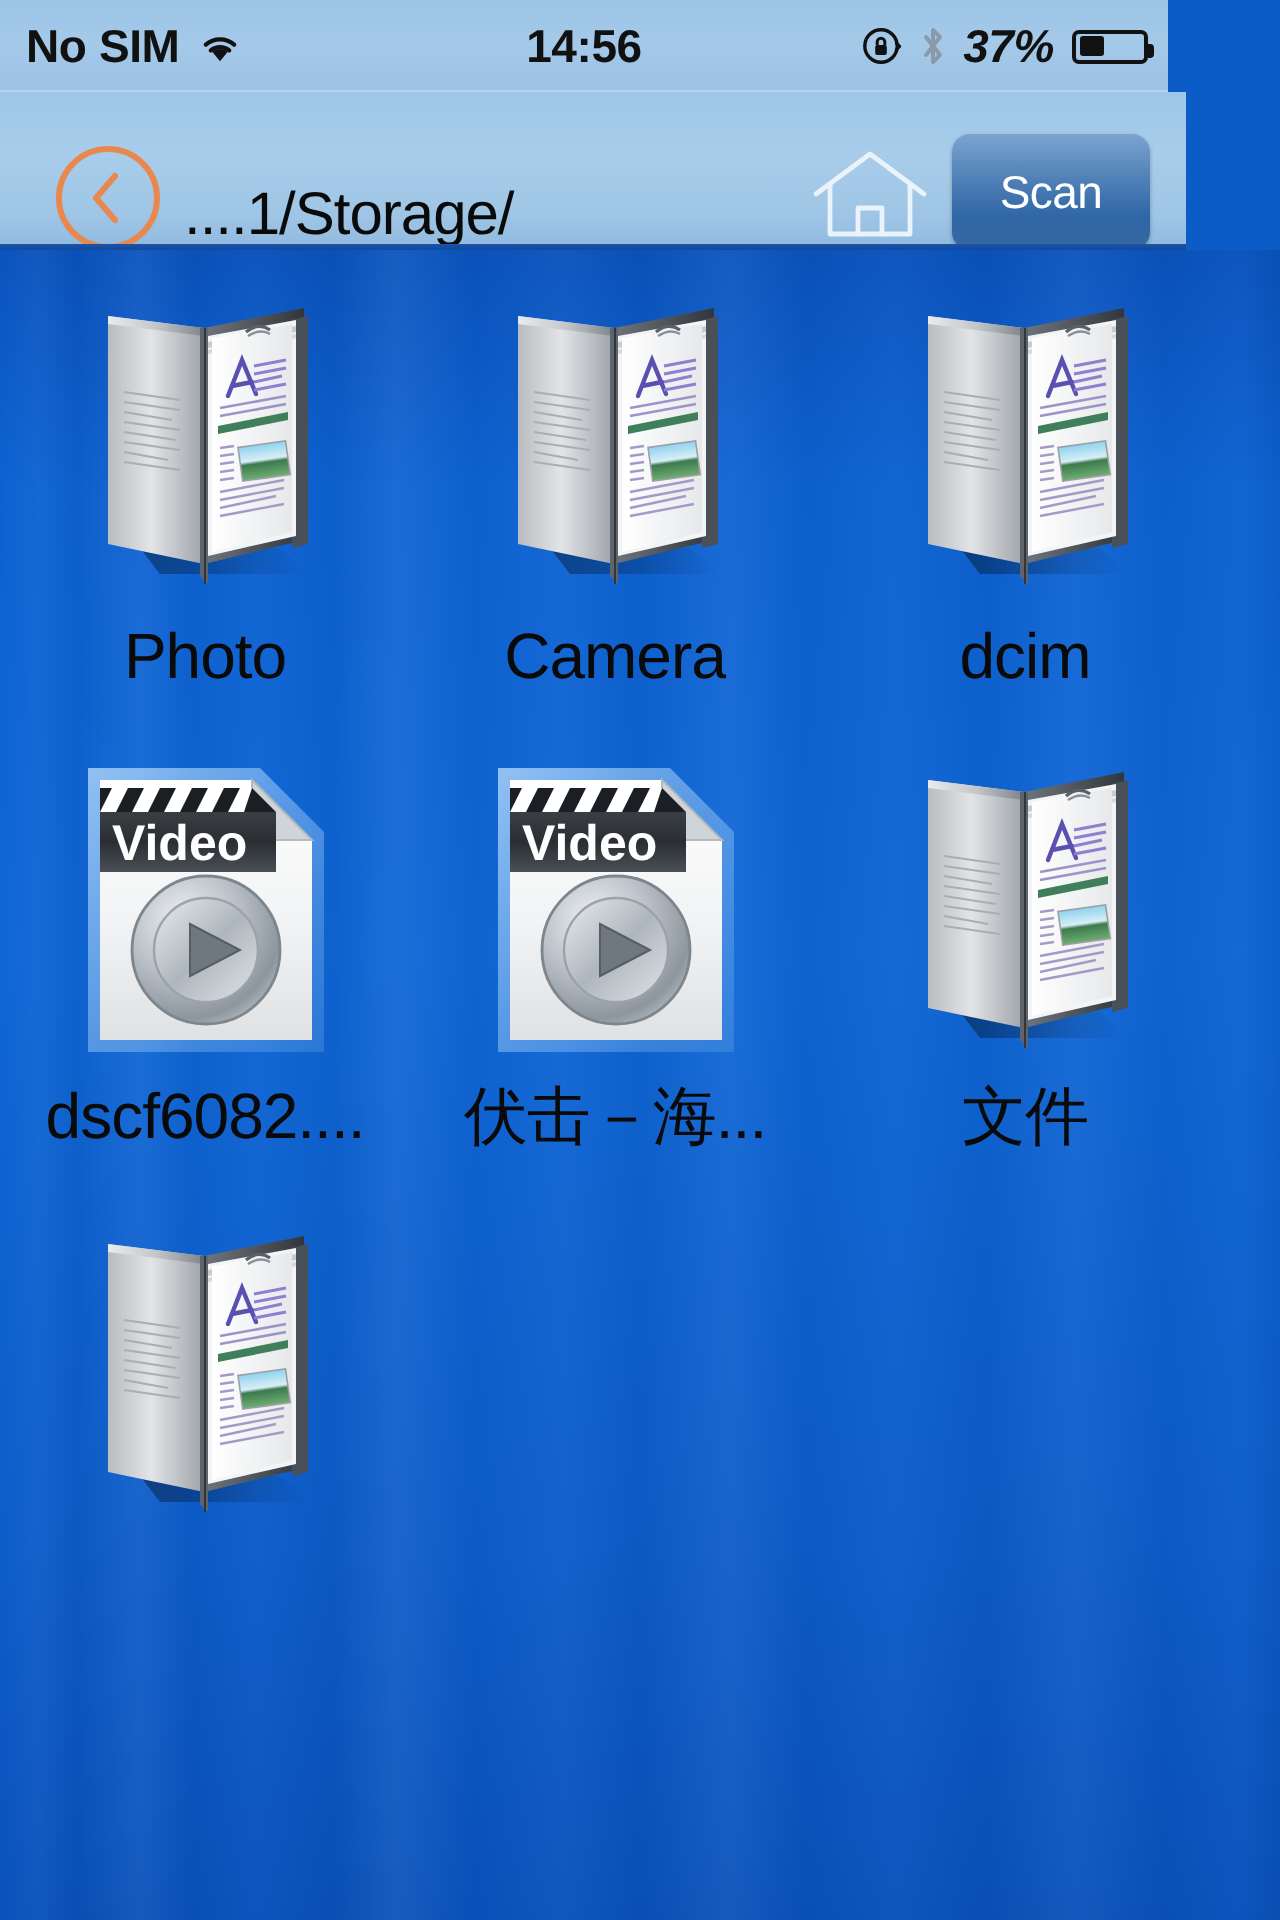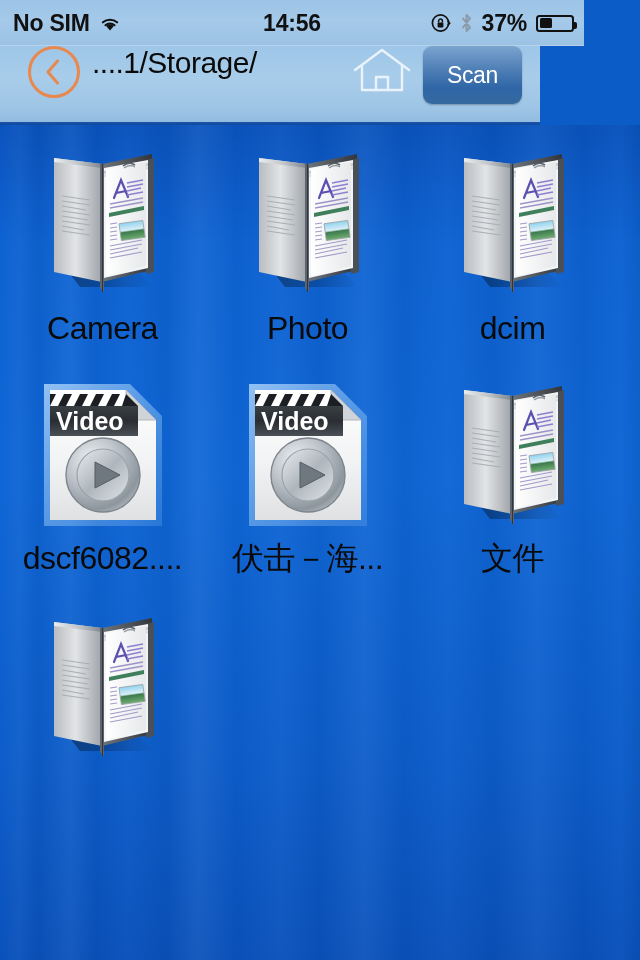--- a/index.html
+++ b/index.html
@@ -15,42 +15,42 @@
     background:linear-gradient(180deg,#9dc4e6 0%,#a4c9e9 45%,#9cc2e4 100%);
     display:flex; align-items:center;
     color:#111;
   }
   #status-bar::after{
     content:""; position:absolute; left:0; right:0; bottom:0; height:1px;
     background:rgba(255,255,255,.25);
   }
   .sb-left{ display:flex; align-items:center; gap:9px; padding-left:13px; }
   .sb-center{ position:absolute; left:0; right:0; text-align:center; pointer-events:none; }
-  .sb-right{ margin-left:auto; display:flex; align-items:center; gap:9px; padding-right:10px; }
+  .sb-right{ margin-left:auto; display:flex; align-items:center; gap:9px; padding-right:10px;font-style:italic; }
   .sb-text{ font-size:23px; font-weight:700; letter-spacing:-.2px; line-height:1; }
   .sb-time{ font-size:23px; font-weight:700; letter-spacing:-.2px; }
 
   .wifi-ico{ width:22px; height:17px; position:relative; }
   .rotlock-ico{ width:20px; height:20px; }
   .bt-ico{ width:13px; height:20px; }
   .batt{
     width:38px; height:17px; border:2px solid #111; border-radius:3.5px;
     position:relative; display:block;
   }
   .batt::after{
     content:""; position:absolute; right:-5px; top:5px;
     width:3px; height:7px; background:#111; border-radius:0 2px 2px 0;
   }
   .batt-fill{ position:absolute; left:1.5px; top:1.5px; bottom:1.5px; width:37%; background:#111; border-radius:1.5px; }
 
   
   #nav-bar{
-    position:relative; width:540px; height:79px;
+    position:relative; width:593px; height:79px;
     background:linear-gradient(180deg,#9ec6e8 0%,#a8cdea 40%,#9fc5e6 78%,#8fb9de 100%);
-    display:flex; align-items:flex-start;
+    display:flex; align-items:flex-end;
   }
   #nav-bar::after{
     content:""; position:absolute; left:0; right:0; bottom:0; height:3px;
     background:linear-gradient(180deg,#1a55a8,#0f49a0);
   }
   .back-btn{
     width:52px; height:52px; margin-left:28px; flex:0 0 auto;
     border:3px solid #e8884e; border-radius:50%;
     display:flex; align-items:center; justify-content:center;
   }
@@ -254,20 +254,118 @@
               <path d="M34 74 L60 78"></path>
               <path d="M34 79 L62 83"></path>
       <path d="M34 84 L56 88"></path>
               <path d="M34 89 L62 93"></path>
     </g>
 
     <path d="M72 22 L76 22 L76 150 L72 146 Z" fill="#5d646b"></path>
     <path d="M74 22 L75 22 L75 150 L74 150 Z" fill="#30363c"></path>
   </svg>
 </div>
+        <div class="lbl">Photo</div>
+      </div>
+      <div class="cell">
+        <div class="ico-wrap">
+  <svg viewBox="0 0 150 162" width="150" height="162">
+    <defs>
+      <linearGradient id="coverG" x1="0" y1="0" x2="1" y2="0">
+        <stop offset="0" stop-color="#b9bcc0"></stop>
+                <stop offset=".45" stop-color="#e2e4e6"></stop>
+        <stop offset="1" stop-color="#9ea3a9"></stop>
+      </linearGradient>
+      <linearGradient id="topG" x1="0" y1="0" x2="1" y2="0">
+        <stop offset="0" stop-color="#e9ebed"></stop>
+                <stop offset=".5" stop-color="#c3c7cb"></stop>
+        <stop offset="1" stop-color="#7d848b"></stop>
+      </linearGradient>
+      <linearGradient id="spineG" x1="0" y1="0" x2="1" y2="0">
+        <stop offset="0" stop-color="#6f757c"></stop>
+                <stop offset="1" stop-color="#31363c"></stop>
+      </linearGradient>
+      <linearGradient id="pageG" x1="0" y1="0" x2="1" y2="0">
+        <stop offset="0" stop-color="#ffffff"></stop>
+                <stop offset="1" stop-color="#e6e8ea"></stop>
+      </linearGradient>
+      <linearGradient id="photoG" x1="0" y1="0" x2="0" y2="1">
+        <stop offset="0" stop-color="#8fd3ef"></stop>
+                <stop offset=".45" stop-color="#d8eef6"></stop>
+        <stop offset=".55" stop-color="#3d7a4e"></stop>
+                <stop offset="1" stop-color="#6fae70"></stop>
+      </linearGradient>
+      <linearGradient id="shadG" x1="0" y1="0" x2="1" y2="0">
+        <stop offset="0" stop-color="rgba(0,0,0,.38)"></stop>
+                <stop offset="1" stop-color="rgba(0,0,0,0)"></stop>
+      </linearGradient>
+    </defs>
+
+    <path d="M42 132 L112 132 L126 145 L52 145 Z" fill="url(#shadG)"></path>
+
+    <path d="M74 22 L124 12 L124 128 L74 140 Z" fill="url(#spineG)"></path>
+    <path d="M118 18 L126 16 L126 130 L118 132 Z" fill="#4a5057"></path>
+
+    <path d="M76 26 L120 18 L120 126 L76 136 Z" fill="#f3f4f5"></path>
+    <path d="M76 29 L120 21 L120 24 L76 32 Z" fill="#c8ccd0"></path>
+    <path d="M76 33 L120 25 L120 27 L76 35 Z" fill="#d5d9dc"></path>
+
+    <path d="M78 27 L118 20 L118 124 L78 134 Z" fill="url(#pageG)"></path>
+
+    <path d="M95 24 q6 -5 12 -1" fill="none" stroke="#5a6068" stroke-width="1.6"></path>
+    <path d="M96 26 q6 -4 11 -1" fill="none" stroke="#8a9098" stroke-width="1.2"></path>
+
+    <path d="M86 56 L93 38 L100 55 M88 51 L98 49" fill="none" stroke="#5b4fb0" stroke-width="2.2" stroke-linecap="round"></path>
+
+    <g stroke="#8f7fd0" stroke-width="1.5">
+      <path d="M99 41 L115 38"></path>
+              <path d="M99 45 L115 42"></path>
+              <path d="M99 49 L113 46"></path>
+      <path d="M99 53 L115 50"></path>
+    </g>
+    <g stroke="#9d93c9" stroke-width="1.3">
+      <path d="M82 62 L115 56"></path>
+              <path d="M82 66 L115 60"></path>
+    </g>
+
+    <path d="M81 71 L116 64 L116 68 L81 75 Z" fill="#3f7f5b"></path>
+
+    <rect x="92" y="80" width="24" height="17" fill="url(#photoG)" transform="rotate(-8 104 88)"></rect>
+    <rect x="92" y="80" width="24" height="17" fill="none" stroke="#9aa0a6" stroke-width=".8" transform="rotate(-8 104 88)"></rect>
+
+    <g stroke="#a39ac9" stroke-width="1.2">
+      <path d="M82 82 L89 81"></path>
+              <path d="M82 86 L89 85"></path>
+              <path d="M82 90 L89 89"></path>
+      <path d="M82 94 L89 93"></path>
+              <path d="M82 98 L89 97"></path>
+      <path d="M82 104 L114 98"></path>
+              <path d="M82 108 L114 102"></path>
+              <path d="M82 112 L110 106"></path>
+      <path d="M82 116 L114 110"></path>
+    </g>
+
+    <path d="M26 16 L74 22 L74 140 L26 130 Z" fill="url(#coverG)"></path>
+    <path d="M26 16 L74 22 L74 26 L26 20 Z" fill="url(#topG)"></path>
+
+    <g stroke="#a9aeb3" stroke-width="1.1">
+      <path d="M34 54 L62 58"></path>
+              <path d="M34 59 L62 63"></path>
+              <path d="M34 64 L58 68"></path>
+      <path d="M34 69 L62 73"></path>
+              <path d="M34 74 L60 78"></path>
+              <path d="M34 79 L62 83"></path>
+      <path d="M34 84 L56 88"></path>
+              <path d="M34 89 L62 93"></path>
+    </g>
+
+    <path d="M72 22 L76 22 L76 150 L72 146 Z" fill="#5d646b"></path>
+    <path d="M74 22 L75 22 L75 150 L74 150 Z" fill="#30363c"></path>
+  </svg>
+</div>
         <div class="lbl">Camera</div>
       </div>
       <div class="cell">
         <div class="ico-wrap">
   <svg viewBox="0 0 150 162" width="150" height="162">
     <defs>
       <linearGradient id="coverG" x1="0" y1="0" x2="1" y2="0">
         <stop offset="0" stop-color="#b9bcc0"></stop>
                 <stop offset=".45" stop-color="#e2e4e6"></stop>
         <stop offset="1" stop-color="#9ea3a9"></stop>
@@ -352,23 +450,143 @@
               <path d="M34 74 L60 78"></path>
               <path d="M34 79 L62 83"></path>
       <path d="M34 84 L56 88"></path>
               <path d="M34 89 L62 93"></path>
     </g>
 
     <path d="M72 22 L76 22 L76 150 L72 146 Z" fill="#5d646b"></path>
     <path d="M74 22 L75 22 L75 150 L74 150 Z" fill="#30363c"></path>
   </svg>
 </div>
-        <div class="lbl">Photo</div>
+        <div class="lbl">dcim</div>
       </div>
-      <div class="cell">
+      <div class="cell row2">
+        <div class="ico-wrap">
+  <svg viewBox="0 0 130 150" width="130" height="150">
+    <defs>
+      <linearGradient id="paperG" x1="0" y1="0" x2="0" y2="1">
+        <stop offset="0" stop-color="#ffffff"></stop>
+                <stop offset=".55" stop-color="#f2f3f4"></stop>
+        <stop offset="1" stop-color="#dfe1e3"></stop>
+      </linearGradient>
+      <linearGradient id="bandG" x1="0" y1="0" x2="0" y2="1">
+        <stop offset="0" stop-color="#3a3f44"></stop>
+                <stop offset=".5" stop-color="#2a2e33"></stop>
+        <stop offset="1" stop-color="#4a5056"></stop>
+      </linearGradient>
+      <radialGradient id="discG" cx=".35" cy=".3" r=".85">
+        <stop offset="0" stop-color="#f0f2f4"></stop>
+                <stop offset=".45" stop-color="#b8bfc6"></stop>
+        <stop offset=".78" stop-color="#8d959d"></stop>
+                <stop offset="1" stop-color="#c9d0d6"></stop>
+      </radialGradient>
+      <linearGradient id="innerG" x1="0" y1="0" x2="1" y2="1">
+        <stop offset="0" stop-color="#e9ecef"></stop>
+                <stop offset=".5" stop-color="#aeb6bd"></stop>
+        <stop offset="1" stop-color="#dfe4e8"></stop>
+      </linearGradient>
+      <linearGradient id="glowG" x1="0" y1="0" x2="1" y2="1">
+        <stop offset="0" stop-color="rgba(190,225,255,.75)"></stop>
+                <stop offset="1" stop-color="rgba(120,180,240,.25)"></stop>
+      </linearGradient>
+    </defs>
+
+    <path d="M6 4 L92 4 L124 36 L124 146 L6 146 Z" fill="url(#glowG)" rx="4"></path>
+
+    <path d="M12 10 L88 10 L118 40 L118 140 L12 140 Z" fill="url(#paperG)"></path>
+
+    <path d="M88 10 L118 40 L88 40 Z" fill="#cfd4d8"></path>
+    <path d="M88 10 L118 40 L88 40 Z" fill="none" stroke="#b3b9be" stroke-width="1"></path>
+
+    <path d="M12 14 L88 14 L100 26 L12 26 Z" fill="#1b1f23"></path>
+    <g fill="#ffffff">
+      <path d="M18 14 L26 14 L20 26 L12 26 Z"></path>
+      <path d="M34 14 L42 14 L36 26 L28 26 Z"></path>
+      <path d="M50 14 L58 14 L52 26 L44 26 Z"></path>
+      <path d="M66 14 L74 14 L68 26 L60 26 Z"></path>
+      <path d="M82 14 L88 14 L84 26 L76 26 Z"></path>
+    </g>
+
+    <path d="M12 26 L100 26 L100 56 L12 56 Z" fill="url(#bandG)"></path>
+    <text x="18" y="50" font-family="Liberation Sans, sans-serif" font-size="25" font-weight="700" fill="#ffffff">Video</text>
+
+    <circle cx="65" cy="95" r="37" fill="url(#discG)"></circle>
+    <circle cx="65" cy="95" r="37" fill="none" stroke="#7d858d" stroke-width="1.4"></circle>
+    <circle cx="65" cy="95" r="26" fill="url(#innerG)"></circle>
+    <circle cx="65" cy="95" r="26" fill="none" stroke="#9aa2aa" stroke-width="1.2"></circle>
+    <path d="M57 82 L82 95 L57 108 Z" fill="#6f777f"></path>
+    <path d="M57 82 L82 95 L57 108 Z" fill="none" stroke="#555d65" stroke-width="1"></path>
+  </svg>
+</div>
+        <div class="lbl">dscf6082....</div>
+      </div>
+      <div class="cell row2">
+        <div class="ico-wrap">
+  <svg viewBox="0 0 130 150" width="130" height="150">
+    <defs>
+      <linearGradient id="paperG" x1="0" y1="0" x2="0" y2="1">
+        <stop offset="0" stop-color="#ffffff"></stop>
+                <stop offset=".55" stop-color="#f2f3f4"></stop>
+        <stop offset="1" stop-color="#dfe1e3"></stop>
+      </linearGradient>
+      <linearGradient id="bandG" x1="0" y1="0" x2="0" y2="1">
+        <stop offset="0" stop-color="#3a3f44"></stop>
+                <stop offset=".5" stop-color="#2a2e33"></stop>
+        <stop offset="1" stop-color="#4a5056"></stop>
+      </linearGradient>
+      <radialGradient id="discG" cx=".35" cy=".3" r=".85">
+        <stop offset="0" stop-color="#f0f2f4"></stop>
+                <stop offset=".45" stop-color="#b8bfc6"></stop>
+        <stop offset=".78" stop-color="#8d959d"></stop>
+                <stop offset="1" stop-color="#c9d0d6"></stop>
+      </radialGradient>
+      <linearGradient id="innerG" x1="0" y1="0" x2="1" y2="1">
+        <stop offset="0" stop-color="#e9ecef"></stop>
+                <stop offset=".5" stop-color="#aeb6bd"></stop>
+        <stop offset="1" stop-color="#dfe4e8"></stop>
+      </linearGradient>
+      <linearGradient id="glowG" x1="0" y1="0" x2="1" y2="1">
+        <stop offset="0" stop-color="rgba(190,225,255,.75)"></stop>
+                <stop offset="1" stop-color="rgba(120,180,240,.25)"></stop>
+      </linearGradient>
+    </defs>
+
+    <path d="M6 4 L92 4 L124 36 L124 146 L6 146 Z" fill="url(#glowG)" rx="4"></path>
+
+    <path d="M12 10 L88 10 L118 40 L118 140 L12 140 Z" fill="url(#paperG)"></path>
+
+    <path d="M88 10 L118 40 L88 40 Z" fill="#cfd4d8"></path>
+    <path d="M88 10 L118 40 L88 40 Z" fill="none" stroke="#b3b9be" stroke-width="1"></path>
+
+    <path d="M12 14 L88 14 L100 26 L12 26 Z" fill="#1b1f23"></path>
+    <g fill="#ffffff">
+      <path d="M18 14 L26 14 L20 26 L12 26 Z"></path>
+      <path d="M34 14 L42 14 L36 26 L28 26 Z"></path>
+      <path d="M50 14 L58 14 L52 26 L44 26 Z"></path>
+      <path d="M66 14 L74 14 L68 26 L60 26 Z"></path>
+      <path d="M82 14 L88 14 L84 26 L76 26 Z"></path>
+    </g>
+
+    <path d="M12 26 L100 26 L100 56 L12 56 Z" fill="url(#bandG)"></path>
+    <text x="18" y="50" font-family="Liberation Sans, sans-serif" font-size="25" font-weight="700" fill="#ffffff">Video</text>
+
+    <circle cx="65" cy="95" r="37" fill="url(#discG)"></circle>
+    <circle cx="65" cy="95" r="37" fill="none" stroke="#7d858d" stroke-width="1.4"></circle>
+    <circle cx="65" cy="95" r="26" fill="url(#innerG)"></circle>
+    <circle cx="65" cy="95" r="26" fill="none" stroke="#9aa2aa" stroke-width="1.2"></circle>
+    <path d="M57 82 L82 95 L57 108 Z" fill="#6f777f"></path>
+    <path d="M57 82 L82 95 L57 108 Z" fill="none" stroke="#555d65" stroke-width="1"></path>
+  </svg>
+</div>
+        <div class="lbl">伏击－海...</div>
+      </div>
+      <div class="cell row2">
         <div class="ico-wrap">
   <svg viewBox="0 0 150 162" width="150" height="162">
     <defs>
       <linearGradient id="coverG" x1="0" y1="0" x2="1" y2="0">
         <stop offset="0" stop-color="#b9bcc0"></stop>
                 <stop offset=".45" stop-color="#e2e4e6"></stop>
         <stop offset="1" stop-color="#9ea3a9"></stop>
       </linearGradient>
       <linearGradient id="topG" x1="0" y1="0" x2="1" y2="0">
         <stop offset="0" stop-color="#e9ebed"></stop>
@@ -450,143 +668,23 @@
               <path d="M34 74 L60 78"></path>
               <path d="M34 79 L62 83"></path>
       <path d="M34 84 L56 88"></path>
               <path d="M34 89 L62 93"></path>
     </g>
 
     <path d="M72 22 L76 22 L76 150 L72 146 Z" fill="#5d646b"></path>
     <path d="M74 22 L75 22 L75 150 L74 150 Z" fill="#30363c"></path>
   </svg>
 </div>
-        <div class="lbl">dcim</div>
+        <div class="lbl">文件</div>
       </div>
-      <div class="cell row2">
-        <div class="ico-wrap">
-  <svg viewBox="0 0 130 150" width="130" height="150">
-    <defs>
-      <linearGradient id="paperG" x1="0" y1="0" x2="0" y2="1">
-        <stop offset="0" stop-color="#ffffff"></stop>
-                <stop offset=".55" stop-color="#f2f3f4"></stop>
-        <stop offset="1" stop-color="#dfe1e3"></stop>
-      </linearGradient>
-      <linearGradient id="bandG" x1="0" y1="0" x2="0" y2="1">
-        <stop offset="0" stop-color="#3a3f44"></stop>
-                <stop offset=".5" stop-color="#2a2e33"></stop>
-        <stop offset="1" stop-color="#4a5056"></stop>
-      </linearGradient>
-      <radialGradient id="discG" cx=".35" cy=".3" r=".85">
-        <stop offset="0" stop-color="#f0f2f4"></stop>
-                <stop offset=".45" stop-color="#b8bfc6"></stop>
-        <stop offset=".78" stop-color="#8d959d"></stop>
-                <stop offset="1" stop-color="#c9d0d6"></stop>
-      </radialGradient>
-      <linearGradient id="innerG" x1="0" y1="0" x2="1" y2="1">
-        <stop offset="0" stop-color="#e9ecef"></stop>
-                <stop offset=".5" stop-color="#aeb6bd"></stop>
-        <stop offset="1" stop-color="#dfe4e8"></stop>
-      </linearGradient>
-      <linearGradient id="glowG" x1="0" y1="0" x2="1" y2="1">
-        <stop offset="0" stop-color="rgba(190,225,255,.75)"></stop>
-                <stop offset="1" stop-color="rgba(120,180,240,.25)"></stop>
-      </linearGradient>
-    </defs>
-
-    <path d="M6 4 L92 4 L124 36 L124 146 L6 146 Z" fill="url(#glowG)" rx="4"></path>
-
-    <path d="M12 10 L88 10 L118 40 L118 140 L12 140 Z" fill="url(#paperG)"></path>
-
-    <path d="M88 10 L118 40 L88 40 Z" fill="#cfd4d8"></path>
-    <path d="M88 10 L118 40 L88 40 Z" fill="none" stroke="#b3b9be" stroke-width="1"></path>
-
-    <path d="M12 14 L88 14 L100 26 L12 26 Z" fill="#1b1f23"></path>
-    <g fill="#ffffff">
-      <path d="M18 14 L26 14 L20 26 L12 26 Z"></path>
-      <path d="M34 14 L42 14 L36 26 L28 26 Z"></path>
-      <path d="M50 14 L58 14 L52 26 L44 26 Z"></path>
-      <path d="M66 14 L74 14 L68 26 L60 26 Z"></path>
-      <path d="M82 14 L88 14 L84 26 L76 26 Z"></path>
-    </g>
-
-    <path d="M12 26 L100 26 L100 56 L12 56 Z" fill="url(#bandG)"></path>
-    <text x="18" y="50" font-family="Liberation Sans, sans-serif" font-size="25" font-weight="700" fill="#ffffff">Video</text>
-
-    <circle cx="65" cy="95" r="37" fill="url(#discG)"></circle>
-    <circle cx="65" cy="95" r="37" fill="none" stroke="#7d858d" stroke-width="1.4"></circle>
-    <circle cx="65" cy="95" r="26" fill="url(#innerG)"></circle>
-    <circle cx="65" cy="95" r="26" fill="none" stroke="#9aa2aa" stroke-width="1.2"></circle>
-    <path d="M57 82 L82 95 L57 108 Z" fill="#6f777f"></path>
-    <path d="M57 82 L82 95 L57 108 Z" fill="none" stroke="#555d65" stroke-width="1"></path>
-  </svg>
-</div>
-        <div class="lbl">dscf6082....</div>
-      </div>
-      <div class="cell row2">
-        <div class="ico-wrap">
-  <svg viewBox="0 0 130 150" width="130" height="150">
-    <defs>
-      <linearGradient id="paperG" x1="0" y1="0" x2="0" y2="1">
-        <stop offset="0" stop-color="#ffffff"></stop>
-                <stop offset=".55" stop-color="#f2f3f4"></stop>
-        <stop offset="1" stop-color="#dfe1e3"></stop>
-      </linearGradient>
-      <linearGradient id="bandG" x1="0" y1="0" x2="0" y2="1">
-        <stop offset="0" stop-color="#3a3f44"></stop>
-                <stop offset=".5" stop-color="#2a2e33"></stop>
-        <stop offset="1" stop-color="#4a5056"></stop>
-      </linearGradient>
-      <radialGradient id="discG" cx=".35" cy=".3" r=".85">
-        <stop offset="0" stop-color="#f0f2f4"></stop>
-                <stop offset=".45" stop-color="#b8bfc6"></stop>
-        <stop offset=".78" stop-color="#8d959d"></stop>
-                <stop offset="1" stop-color="#c9d0d6"></stop>
-      </radialGradient>
-      <linearGradient id="innerG" x1="0" y1="0" x2="1" y2="1">
-        <stop offset="0" stop-color="#e9ecef"></stop>
-                <stop offset=".5" stop-color="#aeb6bd"></stop>
-        <stop offset="1" stop-color="#dfe4e8"></stop>
-      </linearGradient>
-      <linearGradient id="glowG" x1="0" y1="0" x2="1" y2="1">
-        <stop offset="0" stop-color="rgba(190,225,255,.75)"></stop>
-                <stop offset="1" stop-color="rgba(120,180,240,.25)"></stop>
-      </linearGradient>
-    </defs>
-
-    <path d="M6 4 L92 4 L124 36 L124 146 L6 146 Z" fill="url(#glowG)" rx="4"></path>
-
-    <path d="M12 10 L88 10 L118 40 L118 140 L12 140 Z" fill="url(#paperG)"></path>
-
-    <path d="M88 10 L118 40 L88 40 Z" fill="#cfd4d8"></path>
-    <path d="M88 10 L118 40 L88 40 Z" fill="none" stroke="#b3b9be" stroke-width="1"></path>
-
-    <path d="M12 14 L88 14 L100 26 L12 26 Z" fill="#1b1f23"></path>
-    <g fill="#ffffff">
-      <path d="M18 14 L26 14 L20 26 L12 26 Z"></path>
-      <path d="M34 14 L42 14 L36 26 L28 26 Z"></path>
-      <path d="M50 14 L58 14 L52 26 L44 26 Z"></path>
-      <path d="M66 14 L74 14 L68 26 L60 26 Z"></path>
-      <path d="M82 14 L88 14 L84 26 L76 26 Z"></path>
-    </g>
-
-    <path d="M12 26 L100 26 L100 56 L12 56 Z" fill="url(#bandG)"></path>
-    <text x="18" y="50" font-family="Liberation Sans, sans-serif" font-size="25" font-weight="700" fill="#ffffff">Video</text>
-
-    <circle cx="65" cy="95" r="37" fill="url(#discG)"></circle>
-    <circle cx="65" cy="95" r="37" fill="none" stroke="#7d858d" stroke-width="1.4"></circle>
-    <circle cx="65" cy="95" r="26" fill="url(#innerG)"></circle>
-    <circle cx="65" cy="95" r="26" fill="none" stroke="#9aa2aa" stroke-width="1.2"></circle>
-    <path d="M57 82 L82 95 L57 108 Z" fill="#6f777f"></path>
-    <path d="M57 82 L82 95 L57 108 Z" fill="none" stroke="#555d65" stroke-width="1"></path>
-  </svg>
-</div>
-        <div class="lbl">伏击－海...</div>
-      </div>
-      <div class="cell row2">
+      <div class="cell">
         <div class="ico-wrap">
   <svg viewBox="0 0 150 162" width="150" height="162">
     <defs>
       <linearGradient id="coverG" x1="0" y1="0" x2="1" y2="0">
         <stop offset="0" stop-color="#b9bcc0"></stop>
                 <stop offset=".45" stop-color="#e2e4e6"></stop>
         <stop offset="1" stop-color="#9ea3a9"></stop>
       </linearGradient>
       <linearGradient id="topG" x1="0" y1="0" x2="1" y2="0">
         <stop offset="0" stop-color="#e9ebed"></stop>
@@ -668,113 +766,15 @@
               <path d="M34 74 L60 78"></path>
               <path d="M34 79 L62 83"></path>
       <path d="M34 84 L56 88"></path>
               <path d="M34 89 L62 93"></path>
     </g>
 
     <path d="M72 22 L76 22 L76 150 L72 146 Z" fill="#5d646b"></path>
     <path d="M74 22 L75 22 L75 150 L74 150 Z" fill="#30363c"></path>
   </svg>
 </div>
-        <div class="lbl">文件</div>
-      </div>
-      <div class="cell">
-        <div class="ico-wrap">
-  <svg viewBox="0 0 150 162" width="150" height="162">
-    <defs>
-      <linearGradient id="coverG" x1="0" y1="0" x2="1" y2="0">
-        <stop offset="0" stop-color="#b9bcc0"></stop>
-                <stop offset=".45" stop-color="#e2e4e6"></stop>
-        <stop offset="1" stop-color="#9ea3a9"></stop>
-      </linearGradient>
-      <linearGradient id="topG" x1="0" y1="0" x2="1" y2="0">
-        <stop offset="0" stop-color="#e9ebed"></stop>
-                <stop offset=".5" stop-color="#c3c7cb"></stop>
-        <stop offset="1" stop-color="#7d848b"></stop>
-      </linearGradient>
-      <linearGradient id="spineG" x1="0" y1="0" x2="1" y2="0">
-        <stop offset="0" stop-color="#6f757c"></stop>
-                <stop offset="1" stop-color="#31363c"></stop>
-      </linearGradient>
-      <linearGradient id="pageG" x1="0" y1="0" x2="1" y2="0">
-        <stop offset="0" stop-color="#ffffff"></stop>
-                <stop offset="1" stop-color="#e6e8ea"></stop>
-      </linearGradient>
-      <linearGradient id="photoG" x1="0" y1="0" x2="0" y2="1">
-        <stop offset="0" stop-color="#8fd3ef"></stop>
-                <stop offset=".45" stop-color="#d8eef6"></stop>
-        <stop offset=".55" stop-color="#3d7a4e"></stop>
-                <stop offset="1" stop-color="#6fae70"></stop>
-      </linearGradient>
-      <linearGradient id="shadG" x1="0" y1="0" x2="1" y2="0">
-        <stop offset="0" stop-color="rgba(0,0,0,.38)"></stop>
-                <stop offset="1" stop-color="rgba(0,0,0,0)"></stop>
-      </linearGradient>
-    </defs>
-
-    <path d="M42 132 L112 132 L126 145 L52 145 Z" fill="url(#shadG)"></path>
-
-    <path d="M74 22 L124 12 L124 128 L74 140 Z" fill="url(#spineG)"></path>
-    <path d="M118 18 L126 16 L126 130 L118 132 Z" fill="#4a5057"></path>
-
-    <path d="M76 26 L120 18 L120 126 L76 136 Z" fill="#f3f4f5"></path>
-    <path d="M76 29 L120 21 L120 24 L76 32 Z" fill="#c8ccd0"></path>
-    <path d="M76 33 L120 25 L120 27 L76 35 Z" fill="#d5d9dc"></path>
-
-    <path d="M78 27 L118 20 L118 124 L78 134 Z" fill="url(#pageG)"></path>
-
-    <path d="M95 24 q6 -5 12 -1" fill="none" stroke="#5a6068" stroke-width="1.6"></path>
-    <path d="M96 26 q6 -4 11 -1" fill="none" stroke="#8a9098" stroke-width="1.2"></path>
-
-    <path d="M86 56 L93 38 L100 55 M88 51 L98 49" fill="none" stroke="#5b4fb0" stroke-width="2.2" stroke-linecap="round"></path>
-
-    <g stroke="#8f7fd0" stroke-width="1.5">
-      <path d="M99 41 L115 38"></path>
-              <path d="M99 45 L115 42"></path>
-              <path d="M99 49 L113 46"></path>
-      <path d="M99 53 L115 50"></path>
-    </g>
-    <g stroke="#9d93c9" stroke-width="1.3">
-      <path d="M82 62 L115 56"></path>
-              <path d="M82 66 L115 60"></path>
-    </g>
-
-    <path d="M81 71 L116 64 L116 68 L81 75 Z" fill="#3f7f5b"></path>
-
-    <rect x="92" y="80" width="24" height="17" fill="url(#photoG)" transform="rotate(-8 104 88)"></rect>
-    <rect x="92" y="80" width="24" height="17" fill="none" stroke="#9aa0a6" stroke-width=".8" transform="rotate(-8 104 88)"></rect>
-
-    <g stroke="#a39ac9" stroke-width="1.2">
-      <path d="M82 82 L89 81"></path>
-              <path d="M82 86 L89 85"></path>
-              <path d="M82 90 L89 89"></path>
-      <path d="M82 94 L89 93"></path>
-              <path d="M82 98 L89 97"></path>
-      <path d="M82 104 L114 98"></path>
-              <path d="M82 108 L114 102"></path>
-              <path d="M82 112 L110 106"></path>
-      <path d="M82 116 L114 110"></path>
-    </g>
-
-    <path d="M26 16 L74 22 L74 140 L26 130 Z" fill="url(#coverG)"></path>
-    <path d="M26 16 L74 22 L74 26 L26 20 Z" fill="url(#topG)"></path>
-
-    <g stroke="#a9aeb3" stroke-width="1.1">
-      <path d="M34 54 L62 58"></path>
-              <path d="M34 59 L62 63"></path>
-              <path d="M34 64 L58 68"></path>
-      <path d="M34 69 L62 73"></path>
-              <path d="M34 74 L60 78"></path>
-              <path d="M34 79 L62 83"></path>
-      <path d="M34 84 L56 88"></path>
-              <path d="M34 89 L62 93"></path>
-    </g>
-
-    <path d="M72 22 L76 22 L76 150 L72 146 Z" fill="#5d646b"></path>
-    <path d="M74 22 L75 22 L75 150 L74 150 Z" fill="#30363c"></path>
-  </svg>
-</div>
       </div>
     </div>
 </div>
 
 </body></html>

